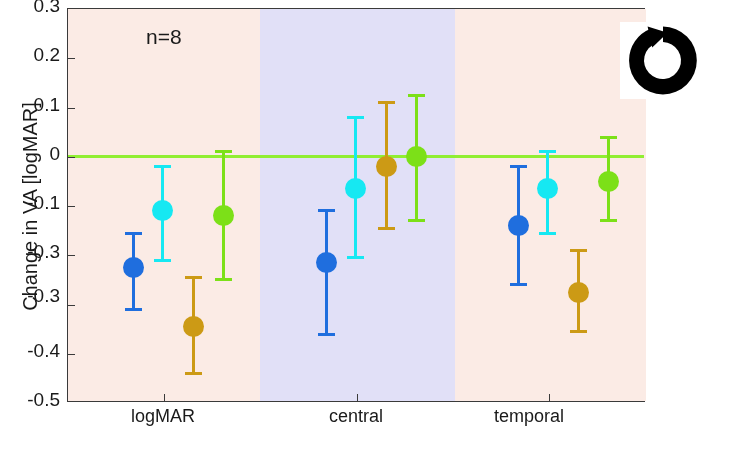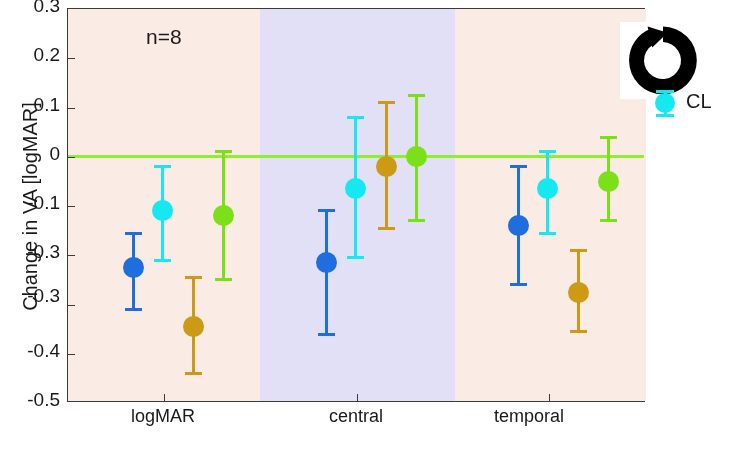--- a/index.html
+++ b/index.html
@@ -226,24 +226,15 @@
   </div>
 
   <div id="xtick-labels">
       <div class="xlab" style="left: 93px;">logMAR</div>
       <div class="xlab" style="left: 286px;">central</div>
       <div class="xlab" style="left: 459px;">temporal</div>
     </div>
 
 
   <div id="legend">
-      <div class="legend-row">
-        <div class="legend-glyph">
-          <div class="legend-bar" style="background: rgb(22, 232, 242);"></div>
-          <div class="legend-cap legend-cap-top" style="background: rgb(22, 232, 242);"></div>
-          <div class="legend-cap legend-cap-bot" style="background: rgb(22, 232, 242);"></div>
-          <div class="legend-dot" style="background: rgb(22, 232, 242);"></div>
-        </div>
-        <div class="legend-text">CL</div>
-      </div>
     </div>
 
 </div>
 
 </body></html>

